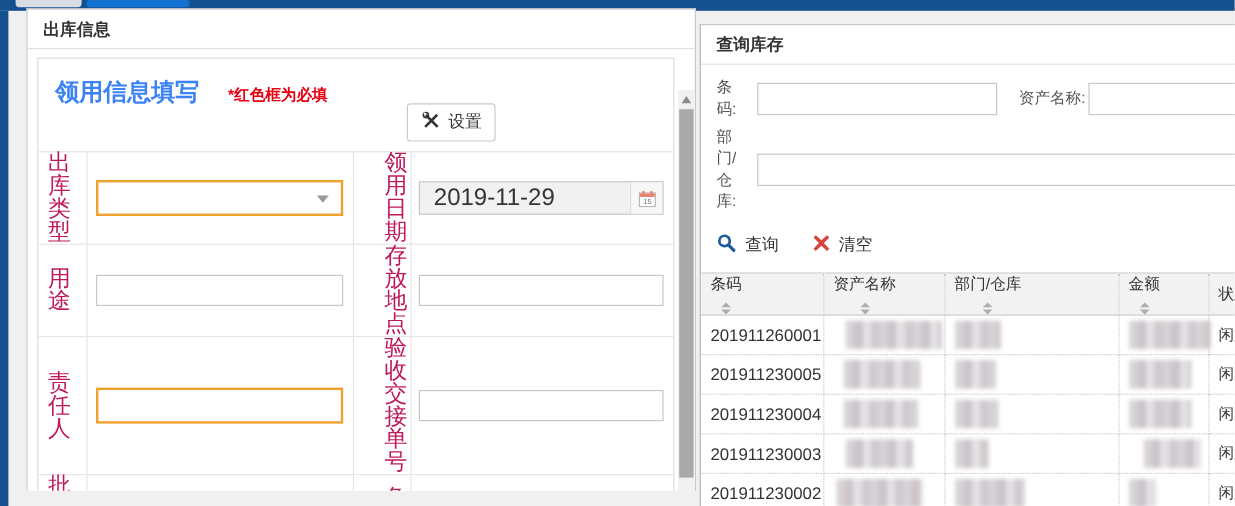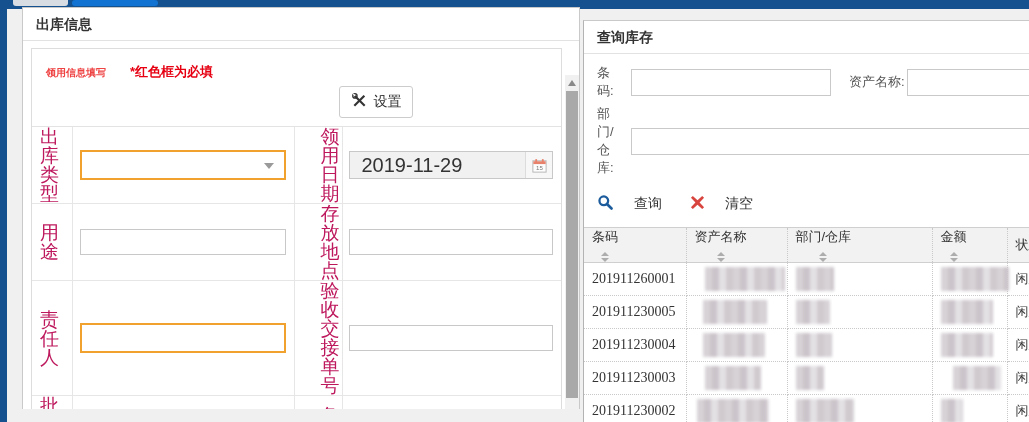--- a/index.html
+++ b/index.html
@@ -17,21 +17,21 @@
   
   .panel { position:absolute; background:#fff; border:1px solid #c9c9c9; overflow:hidden; }
   .panel-title { height:33px; line-height:33px; padding-left:13px; font-size:14px; font-weight:bold; color:#333; border-bottom:1px solid #e2e2e2; }
 
   
   #left-panel { left:22px; top:7px; width:558px; height:402px; border-bottom:none; }
   .lp-body { position:relative; height:369px; }
   .form-card { position:absolute; left:8px; top:7px; right:17px; bottom:-20px; background:#fff; border:1px solid #ddd; }
   .form-head { position:relative; height:77px; }
   .form-head-line { position:absolute; left:14px; top:14px; display:flex; align-items:baseline; }
-  .form-heading { font-size:10px; font-weight:bold; color:#ef4444; }
+  .form-heading { font-size:20px; font-weight:bold; color:#3b82f6; }
   .required-note { font-size:13px; font-weight:bold; color:#e60012; margin-left:24px; }
   .settings-btn { position:absolute; left:307px; top:37px; width:74px; height:32px; background:#fff; border:1px solid #ccc; border-radius:3px; display:flex; align-items:center; justify-content:center; gap:6px; font-size:14px; color:#333; cursor:pointer; }
   .form-grid { border-top:1px solid #e3e3e3; width:100%; }
   table.ft { width:100%; border-collapse:collapse; border-style:hidden; table-layout:fixed; }
   table.ft td { border:1px solid #e6e6e6; vertical-align:middle; }
   td.lbl { font-size:19px; color:#be185d; line-height:19px; word-break:break-all; }
   td.lbl1 { width:40px; padding-left:8px; }
   td.lbl2 { width:48px; padding-left:26px; }
   td.fld1 { width:222px; padding:6px 8px 6px 7px; }
   td.fld2 { padding:6px 8px 6px 6px; }
@@ -55,27 +55,27 @@
   .filters { padding:10px 0 0 13px; }
   .f-row { display:flex; align-items:center; margin-bottom:5px; }
   .f-label { font-size:13px; color:#555; line-height:18px; word-break:break-all; }
   .f-label.narrow { width:26px; margin-right:8px; }
   .f-label.wide { margin:0 2px 0 18px; white-space:nowrap; }
   .f-input { height:27px; background:#fff; border:1px solid #c9c9c9; }
   .f-input.barcode { width:200px; }
   .f-input.asset { width:196px; }
   .f-input.dept { flex:1; margin-right:-6px; }
   .actions { display:flex; align-items:center; gap:28px; padding:8px 0 0 13px; height:36px; }
-  .act-btn { display:flex; align-items:center; gap:20px; font-size:14px; color:#333; cursor:pointer; }
+  .act-btn { display:flex; align-items:center; gap:7px; font-size:14px; color:#333; cursor:pointer; }
 
   
   .results { margin-top:9px; }
   table.rt { width:520px; border-collapse:collapse; table-layout:fixed; }
   table.rt th { background:#f2f2f2; border-top:1px solid #cfcfcf; border-bottom:1px solid #cfcfcf; border-right:1px dotted #c9c9c9; height:26px; font-size:13px; font-weight:normal; color:#333; text-align:left; padding-left:8px; white-space:nowrap; }
-  table.rt td { border-bottom:1px dotted #c9c9c9; border-right:1px dotted #c9c9c9; height:33px; font-size:14px; color:#333; text-align:left; padding-left:8px; white-space:nowrap; overflow:visible;font-family:Liberation Serif, serif; }
+  table.rt td { border-bottom:1px dotted #c9c9c9; border-right:1px dotted #c9c9c9; height:33px; font-size:14px; color:#333; text-align:left; padding-left:8px; white-space:nowrap; overflow:visible; }
   table.rt th:last-child, table.rt td:last-child { border-right:none; }
   .th-inner { display:inline-flex; align-items:center; gap:6px;flex-direction:column; }
   .sort { display:inline-flex; flex-direction:column; gap:2px; cursor:pointer; }
   .sort i { display:block; width:0; height:0; border-left:4px solid transparent; border-right:4px solid transparent; }
   .sort .up { border-bottom:4px solid #adadad; }
   .sort .dn { border-top:4px solid #adadad; }
   .censored { display:inline-block; height:24px; vertical-align:middle; border-radius:1px;
     background:
       repeating-linear-gradient(90deg,#d7d2d6 0 7px,#cbc4ca 7px 14px,#e4e1e4 14px 21px,#d0cacf 21px 28px),
       repeating-linear-gradient(0deg,rgba(170,158,168,.35) 0 7px,rgba(236,234,237,.55) 7px 14px);

